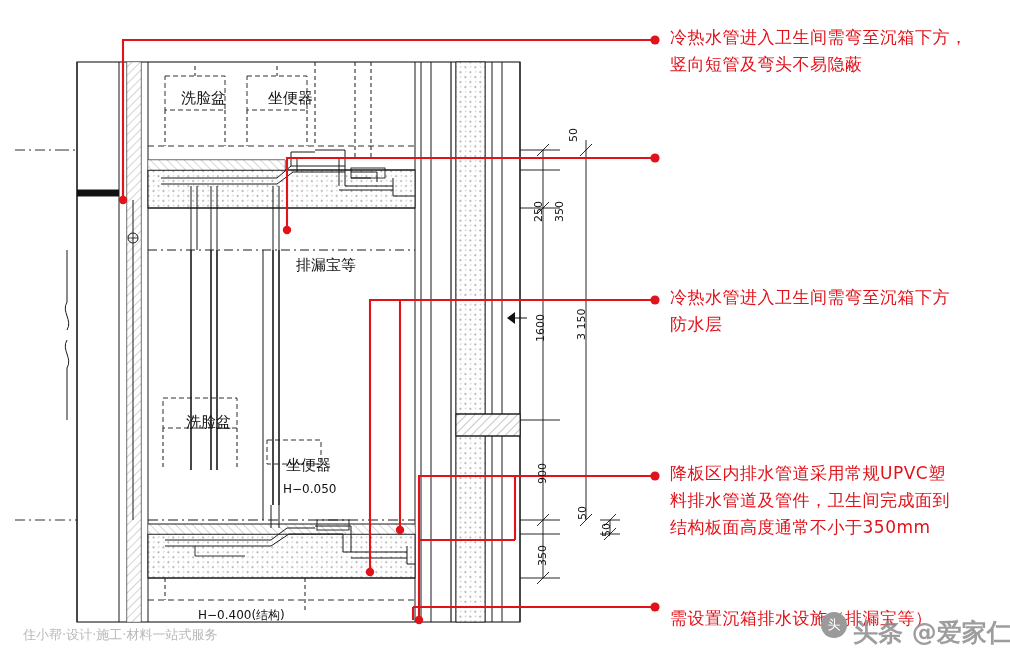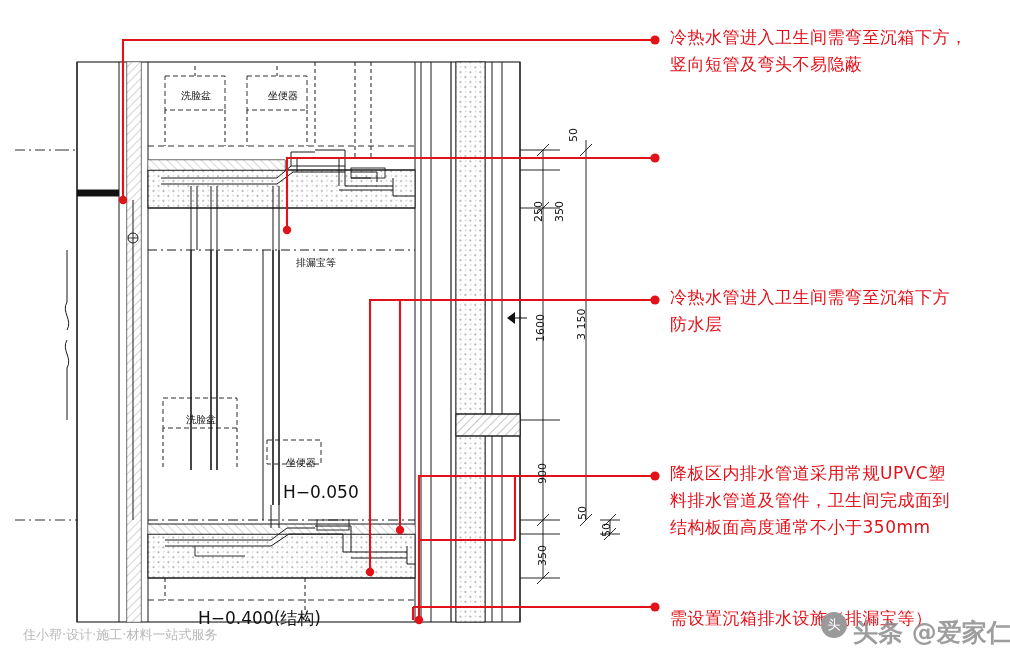--- a/index.html
+++ b/index.html
@@ -25,25 +25,25 @@
     position:absolute;
     color:#111;
     font-size:11px;
     font-family:"DejaVu Sans","Liberation Sans",sans-serif;
     white-space:nowrap;
   }
   .rot{transform-origin:left top;transform:rotate(-90deg);}
   .lbl{
     position:absolute;
     color:#111;
-    font-size:10px;
+    font-size:15px;
     font-family:"DejaVu Sans","Liberation Sans",sans-serif;
     white-space:nowrap;
   }
-  .lbl.big{font-size:17px;}
+  .lbl.big{font-size:12px;}
   .wm{
     position:absolute;
     color:#b9b9b9;
     font-size:13px;
     font-family:"DejaVu Sans","Liberation Sans",sans-serif;
     white-space:nowrap;
   }
   .wm2{
     position:absolute;
     color:#8d8d8d;

